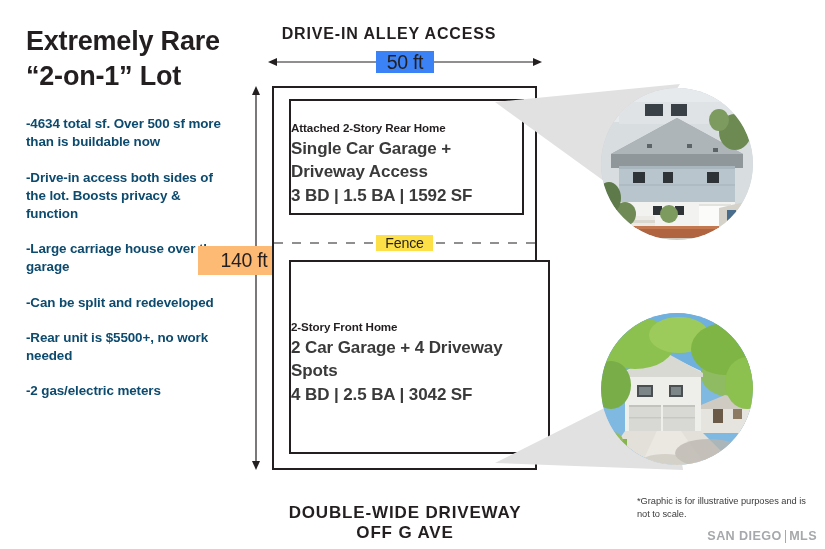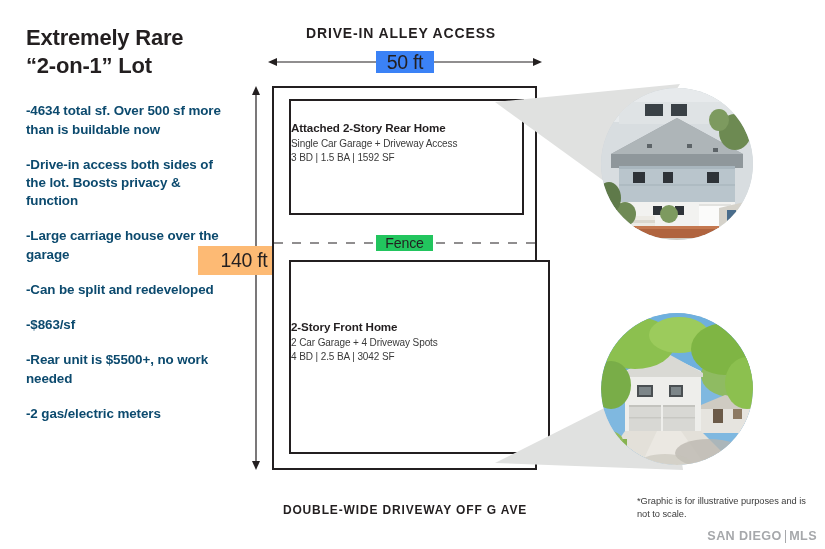--- a/index.html
+++ b/index.html
@@ -18,21 +18,21 @@
   }
 
   
   #left-column {
     position: absolute;
     left: 26px;
     top: 24px;
     width: 205px;
   }
   #headline {
-    font-size: 22px;
+    font-size: 27px;
     font-weight: bold;
     line-height: 1.28;
     letter-spacing: -0.2px;
     color: #231f20;
     margin: 0 0 22px 0;
   }
   .headline-line { display: block; white-space: pre; }
   .bullet {
     font-size: 13.4px;
     font-weight: bold;
@@ -62,25 +62,25 @@
     font-weight: normal;
     color: #231f20;
     background: #fdba74;
     padding: 3px 0;
     letter-spacing: -0.3px;
   }
 
   
   #alley-access-label {
     position: absolute;
-    left: 268px;
+    left: 256px;
     top: 25px;
     width: 266px;
     text-align: center;
-    font-size: 14px;
+    font-size: 16px;
     font-weight: bold;
     letter-spacing: 0.85px;
     color: #231f20;
   }
   #dim-horizontal {
     position: absolute;
     left: 268px;
     top: 48px;
     width: 274px;
     height: 28px;
@@ -140,24 +140,25 @@
   #rear-home-text { top: 20px; }
   #front-home-text { top: 58px; }
   .home-title {
     font-size: 11.6px;
     font-weight: bold;
     color: #231f20;
     margin-bottom: 3px;
     letter-spacing: -0.1px;
   }
   .home-sub {
-    font-size: 10px;
+    font-size: 17px;
     color: #3a3a3a;
     line-height: 1.38;
     letter-spacing: -0.1px;
+    font-weight: bold;
   }
 
   
   #fence-divider {
     position: absolute;
     left: 0;
     top: 144px;
     width: 100%;
     height: 22px;
   }
@@ -167,32 +168,32 @@
     left: 0;
     top: 0;
     width: 100%;
     text-align: center;
     line-height: 22px;
     font-size: 14.2px;
     color: #231f20;
     letter-spacing: -0.2px;
   }
   #fence-label span {
-    background: #22c55e;
+    background: #fde047;
     padding: 0 9px;
   }
 
   
   #driveway-caption {
     position: absolute;
     left: 272px;
     top: 503px;
     width: 266px;
     text-align: center;
-    font-size: 12px;
+    font-size: 17px;
     font-weight: bold;
     letter-spacing: 0.85px;
     color: #231f20;
   }
 
   
   .callout-wedge {
     position: absolute;
     pointer-events: none;
   }
@@ -246,21 +247,20 @@
 <div id="left-column">
   <h1 id="headline">
     <span class="headline-line">Extremely Rare</span>
     <span class="headline-line">“2-on-1” Lot</span>
   </h1>
 
   <div class="bullet">-4634 total sf. Over 500 sf more than is buildable now</div>
   <div class="bullet">-Drive-in access both sides of the lot. Boosts privacy &amp; function</div>
   <div class="bullet">-Large carriage house over the garage</div>
   <div class="bullet">-Can be split and redeveloped</div>
-  <div class="bullet">-$863/sf</div>
   <div class="bullet">-Rear unit is $5500+, no work needed</div>
   <div class="bullet">-2 gas/electric meters</div>
 </div>
 
 <div id="dim-vertical">
   <svg width="56" height="384" viewBox="0 0 56 384">
     <line x1="28" y1="6" x2="28" y2="378" stroke="#231f20" stroke-width="1.2"></line>
     <path d="M28 0 L24 9 L32 9 Z" fill="#231f20"></path>
     <path d="M28 384 L24 375 L32 375 Z" fill="#231f20"></path>
   </svg>

